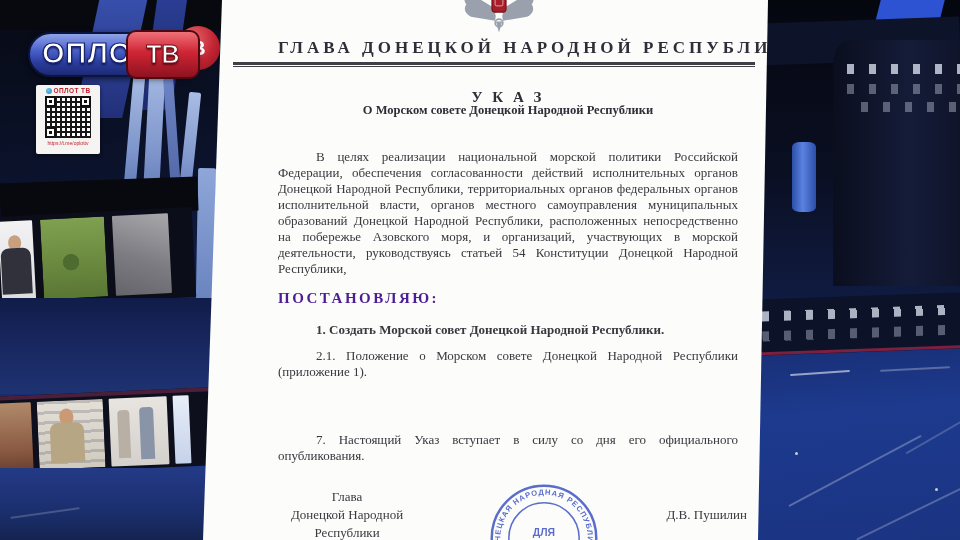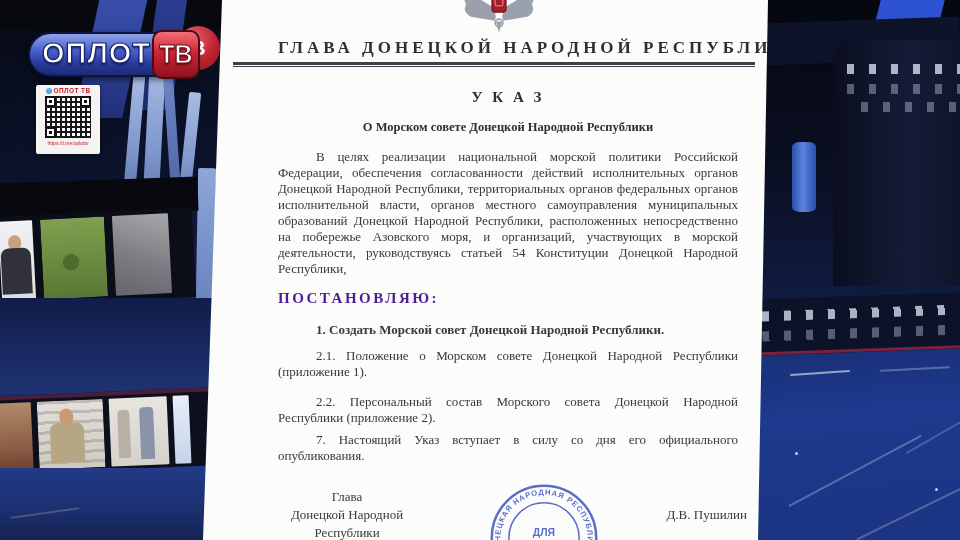--- a/index.html
+++ b/index.html
@@ -67,40 +67,40 @@
      clip-path:polygon(222px 0px,768px 0px,758px 540px,203px 540px);
      color:#38383f;}
   .page .blk{position:absolute;left:278px;width:460px;}
   .center{text-align:center;}
   .justify{text-align:justify;text-indent:38px;line-height:16px;font-size:13px;}
   .doc-header{top:38px;font-weight:bold;font-size:17px;letter-spacing:4px;white-space:nowrap;
      text-align:center;color:#2e2e38;}
   .rule{position:absolute;left:233px;top:62px;width:522px;height:6px;
      background:linear-gradient(#3f3f48 0,#3f3f48 3px,transparent 3px,transparent 4px,#3f3f48 4px,#3f3f48 5px,transparent 5px);}
   .doc-type{top:89px;font-weight:bold;font-size:15px;letter-spacing:3px;color:#2e2e38;}
-  .doc-subject{top:120px;font-weight:bold;font-size:12.5px;color:#2e2e38;}
+  .doc-subject{top:103px;font-weight:bold;font-size:12.5px;color:#2e2e38;}
   .preamble{top:149px;}
   .resolve{top:290px;font-weight:bold;font-size:15px;letter-spacing:2.5px;color:#4c1d95;}
   .item{line-height:15.5px;}
   .sig-left{position:absolute;left:262px;top:488px;width:170px;text-align:center;font-size:13px;line-height:18px;}
   .sig-name{position:absolute;left:652px;top:507px;width:95px;font-size:13px;text-align:right;}
 
   .emblem{position:absolute;left:460px;top:-20px;width:78px;height:58px;}
 
   .stamp{position:absolute;left:487px;top:481px;width:114px;height:114px;z-index:6;opacity:.9;}
 
   
   .overlay{z-index:10;font-family:"Liberation Sans",sans-serif;}
   .logo{left:28px;top:32px;width:170px;height:45px;}
   .logo-pill{position:absolute;inset:0;border-radius:23px;
      background:linear-gradient(180deg,#8fa3e8 0%,#4a61cc 40%,#2a3c9c 70%,#1c2a74 100%);
      border:2px solid #0c1440;box-sizing:border-box;box-shadow:0 2px 6px rgba(0,0,0,.6);}
   .logo-main{position:absolute;left:14px;top:5px;color:#fff;font-weight:800;font-size:29px;
      letter-spacing:1px;-webkit-text-stroke:1.2px #18256e;text-shadow:0 2px 2px rgba(10,16,60,.7);}
-  .logo-tv{position:absolute;right:-2px;top:-2px;bottom:-2px;width:48px;border-radius:10px;
+  .logo-tv{position:absolute;right:-2px;top:-2px;bottom:-2px;width:74px;border-radius:10px;
      background:linear-gradient(180deg,#ef7078 0%,#cf2534 45%,#8f1220 100%);
      border:2px solid #4e0a12;box-sizing:border-box;display:flex;align-items:center;justify-content:center;}
   .logo-tv span{color:#fff;font-weight:800;font-size:25px;-webkit-text-stroke:1px #6e0e18;
      text-shadow:0 2px 2px rgba(60,4,10,.7);}
 
   .qr-panel{left:36px;top:85px;width:64px;height:69px;background:#f6f4f2;border-radius:2px;
      box-shadow:0 1px 4px rgba(0,0,0,.5);display:flex;flex-direction:column;align-items:center;}
   .qr-head{display:flex;align-items:center;gap:2px;margin-top:2px;}
   .tg-dot{width:6px;height:6px;border-radius:50%;background:radial-gradient(circle at 35% 30%,#6ac4ec,#2a8cc8);}
   .qr-head b{color:#c0212e;font-size:6.5px;letter-spacing:.4px;}
@@ -206,21 +206,20 @@
 
     <div class="blk center doc-type">У К А З</div>
     <div class="blk center doc-subject">О Морском совете Донецкой Народной Республики</div>
 
     <div class="blk justify preamble">В целях реализации национальной морской политики Российской Федерации, обеспечения согласованности действий исполнительных органов Донецкой Народной Республики, территориальных органов федеральных органов исполнительной власти, органов местного самоуправления муниципальных образований Донецкой Народной Республики, расположенных непосредственно на побережье Азовского моря, и организаций, участвующих в морской деятельности, руководствуясь статьей 54 Конституции Донецкой Народной Республики,</div>
 
     <div class="blk resolve">ПОСТАНОВЛЯЮ:</div>
 
     <div class="blk justify item" style="top:322px;font-weight:bold;">1. Создать Морской совет Донецкой Народной Республики.</div>
     <div class="blk justify item" style="top:348px;">2.1. Положение о Морском совете Донецкой Народной Республики (приложение 1).</div>
-    <div class="blk justify item" style="top:394px;">2.2. Персональный состав Морского совета Донецкой Народной Республики (приложение 2).</div>
     <div class="blk justify item" style="top:432px;">7. Настоящий Указ вступает в силу со дня его официального опубликования.</div>
 
     <div class="sig-left">
       <div>Глава</div>
       <div>Донецкой Народной Республики</div>
     </div>
     <div class="sig-name">Д.В. Пушилин</div>
 
     <svg class="stamp" viewBox="0 0 120 120">
       <circle cx="60" cy="60" r="55" fill="none" stroke="#4a5ec6" stroke-width="2.6"></circle>

